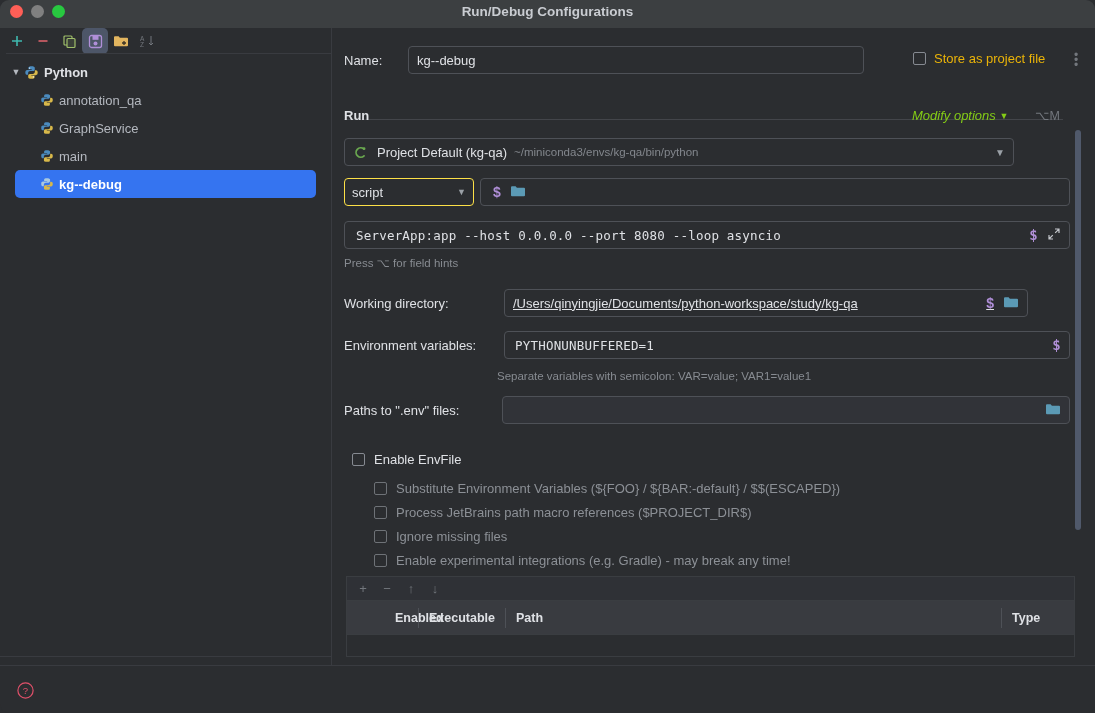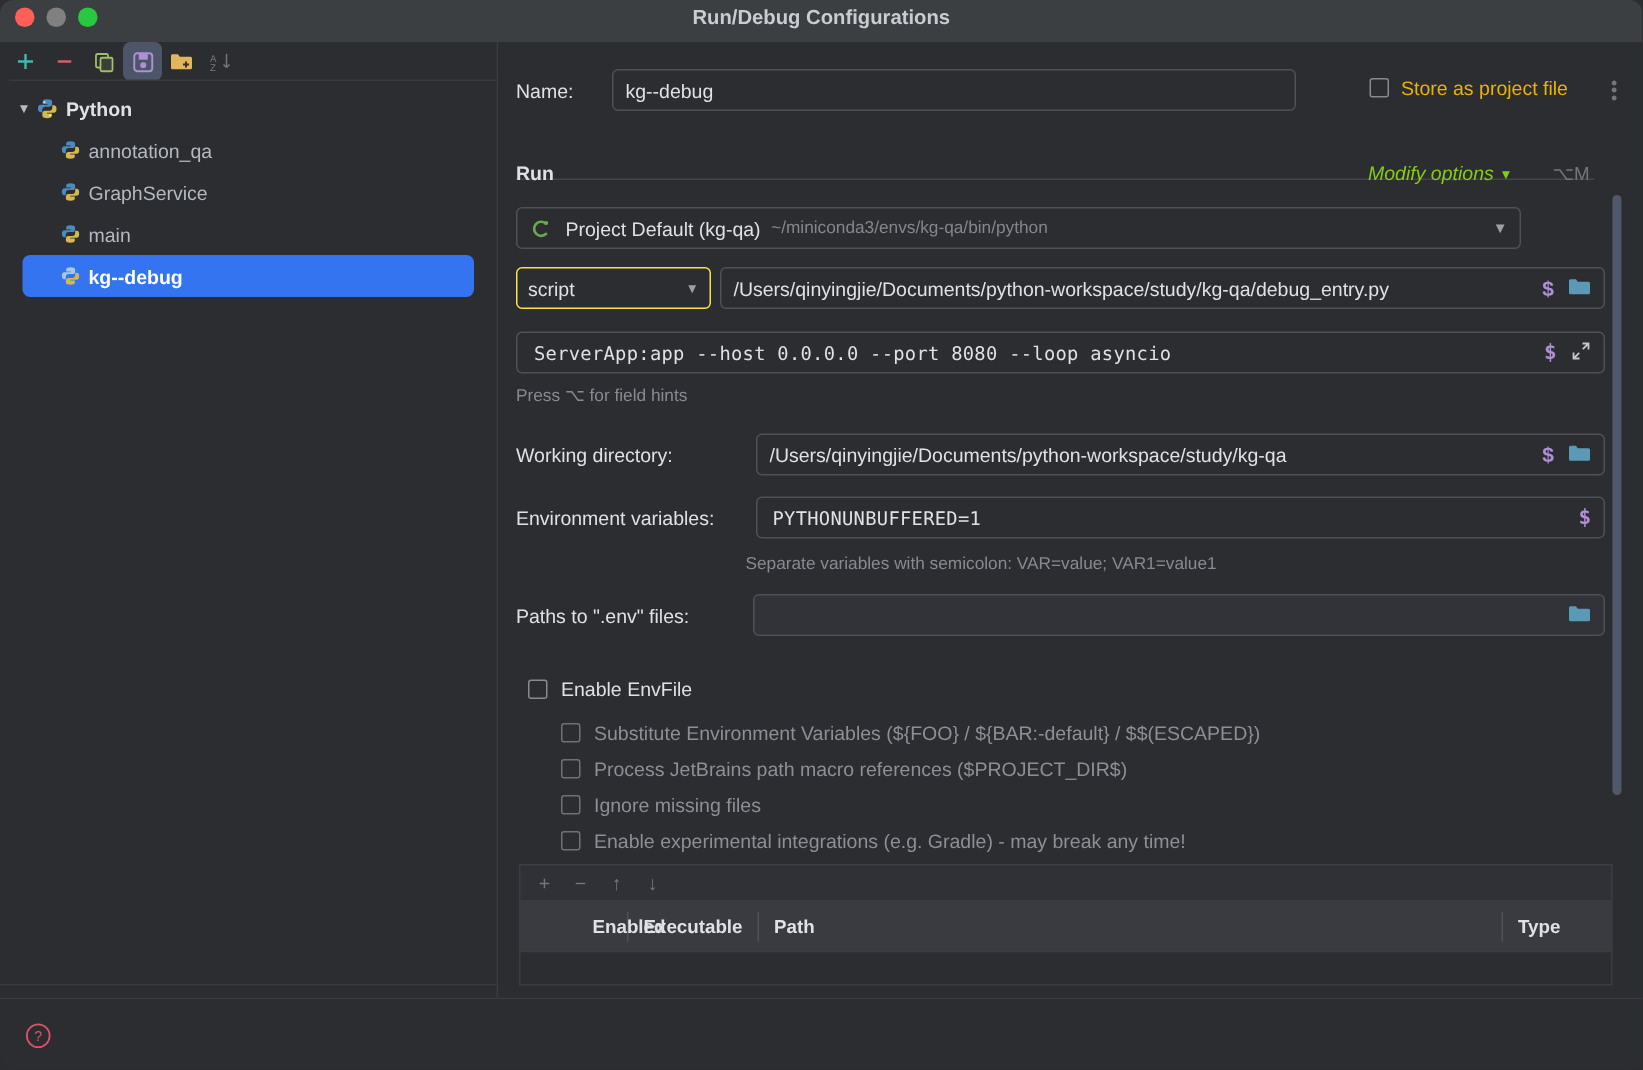--- a/index.html
+++ b/index.html
@@ -259,42 +259,41 @@
     <span style="color:#dfe1e5;">Project Default (kg-qa)</span>
     <span style="color:#83878d; font-size:11.5px; margin-left:7px;">~/miniconda3/envs/kg-qa/bin/python</span>
     <span style="margin-left:auto; color:#9aa0a6; font-size:10px;">▼</span>
   </div>
 
   <div class="dd" style="left:12px; top:150px; width:130px;">
     <span>script</span>
     <span style="color:#9aa0a6; font-size:9px;">▼</span>
   </div>
   <div class="field" style="left:148px; top:150px; width:590px;">
-    <span class="ftext">/Users/qinyingjie/Documents/python-workspace/study/kg-qa/debug_entry.py</span>
     <span class="icon-dollar" style="margin:0 9px 0 4px;">$</span>
     <span>
       <svg width="16" height="14" viewBox="0 0 16 14">
           <path d="M1 3.2a1 1 0 011-1h3.6l1.3 1.6H14a1 1 0 011 1v6.4a1 1 0 01-1 1H2a1 1 0 01-1-1z" fill="#5b9ab5"></path>
         </svg>
     </span>
   </div>
 
   <div class="field mono" style="left:12px; top:193px; width:726px;">
     <span class="ftext" style="padding-left:3px;">ServerApp:app --host 0.0.0.0 --port 8080 --loop asyncio</span>
     <span class="icon-dollar" style="margin:0 9px 0 4px;">$</span>
     <span>
       <svg width="14" height="14" viewBox="0 0 14 14">
           <path d="M8 2h4v4M12 2L8.2 5.8M6 12H2V8M2 12l3.8-3.8" stroke="#c3c6cb" stroke-width="1.2" fill="none"></path>
         </svg>
     </span>
   </div>
   <div class="hint" style="left:12px; top:228px;">Press ⌥ for field hints</div>
 
   <div class="lbl" style="left:12px; top:268px;">Working directory:</div>
-  <div class="field" style="left:172px; top:261px; width:566px;">
+  <div class="field" style="left:172px; top:261px; width:524px;text-decoration:underline;">
     <span class="ftext">/Users/qinyingjie/Documents/python-workspace/study/kg-qa</span>
     <span class="icon-dollar" style="margin:0 9px 0 4px;">$</span>
     <span>
       <svg width="16" height="14" viewBox="0 0 16 14">
           <path d="M1 3.2a1 1 0 011-1h3.6l1.3 1.6H14a1 1 0 011 1v6.4a1 1 0 01-1 1H2a1 1 0 01-1-1z" fill="#5b9ab5"></path>
         </svg>
     </span>
   </div>
 
   <div class="lbl" style="left:12px; top:310px;">Environment variables:</div>

